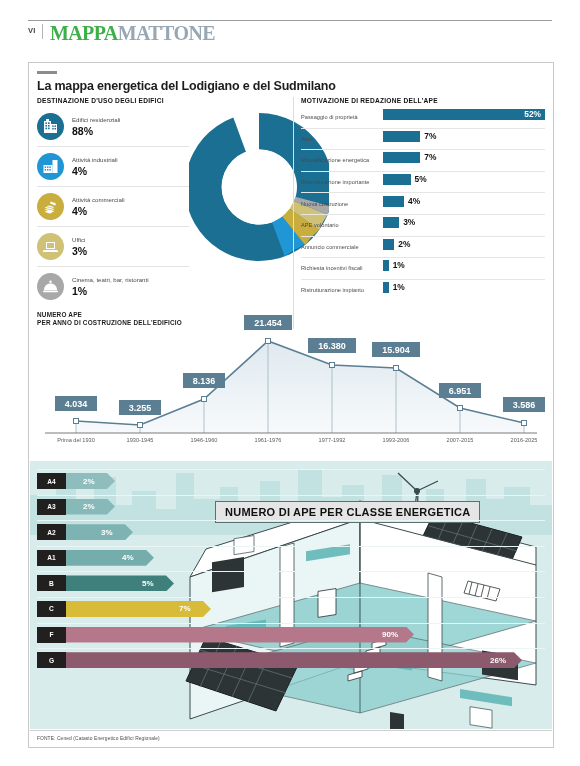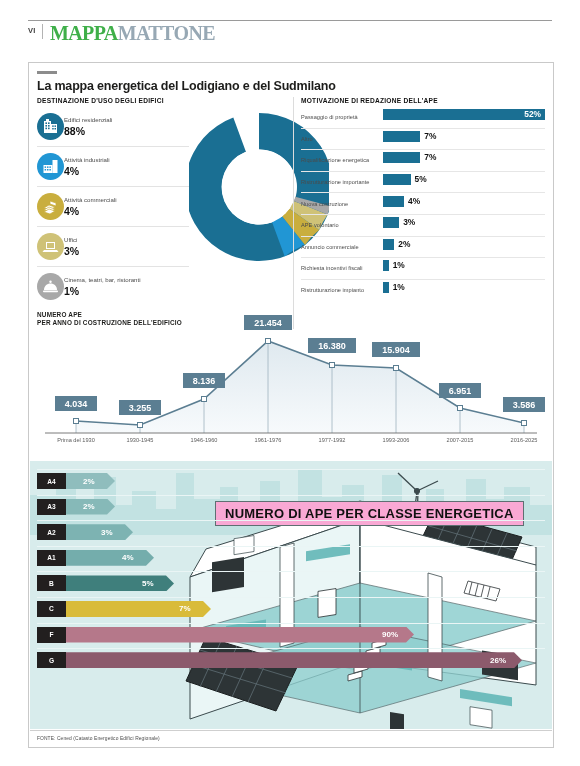--- a/index.html
+++ b/index.html
@@ -28,21 +28,21 @@
   .sec-title{font-size:6.6px;font-weight:bold;letter-spacing:.25px;color:#111;}
 
   
   #left-panel{position:absolute;left:8px;top:34px;width:255px;}
   #left-panel .sec-title{position:absolute;left:0;top:0;}
   .legend{position:absolute;left:0;top:10px;width:152px;}
   .legend-item{position:relative;height:39px;border-bottom:1px solid #e3e3e3;display:flex;align-items:center;}
   .legend-item:last-child{border-bottom:none;}
   .badge{width:27px;height:27px;border-radius:50%;flex:0 0 27px;position:relative;overflow:hidden;}
   .badge svg{position:absolute;left:0;top:0;}
-  .legend-txt{}
+  .legend-txt{margin-left:8px;}
   .legend-lbl{font-size:6.1px;color:#4b4b4b;line-height:8px;}
   .legend-val{font-size:10.5px;font-weight:bold;line-height:12px;margin-top:1px;color:#111;}
 
   #donut{position:absolute;left:152px;top:12px;width:140px;height:160px;}
 
   
   #right-panel{position:absolute;left:272px;top:34px;width:244px;}
   #right-panel .sec-title{position:absolute;left:0;top:0;}
   .vdiv{position:absolute;left:-8px;top:0;width:1px;height:232px;background:#dcdcdc;}
   .bars{position:absolute;left:0;top:10px;width:244px;}
@@ -65,21 +65,21 @@
   #band svg{position:absolute;left:0;top:0;}
 
   
   #classes{position:absolute;left:8px;top:406px;width:508px;}
   .cls-row{position:relative;height:25.6px;}
   .cls-line{position:absolute;left:0;top:0;width:100%;height:1px;background:#eaf5f5;}
   .cls-tag{position:absolute;left:0;top:4px;width:29px;height:16px;background:#221f1f;color:#fff;font-size:6.6px;font-weight:bold;display:flex;align-items:center;justify-content:center;}
   .cls-bar{position:absolute;left:29px;top:4px;height:16px;}
   .cls-val{position:absolute;top:4px;height:16px;display:flex;align-items:center;font-size:8px;font-weight:bold;color:#fff;}
 
-  #class-title{position:absolute;left:178px;top:32px;padding:4px 9px;border:1px solid #5e6f72;background:#f9a8d4;font-size:13px;font-weight:bold;letter-spacing:.25px;color:#111;}
+  #class-title{position:absolute;left:178px;top:32px;padding:4px 9px;border:1px solid #5e6f72;background:#e5e5e5;font-size:11px;font-weight:bold;letter-spacing:.25px;color:#111;}
 
   
   #footer{position:absolute;left:1px;bottom:1px;width:522px;height:15px;border-top:1px solid #cfcfcf;background:#fff;display:flex;align-items:center;}
   #footer span{font-size:4.9px;color:#4b4b4b;margin-left:7px;letter-spacing:.1px;}
 </style>
 </head>
 <body>
 
 <div class="page">
 

